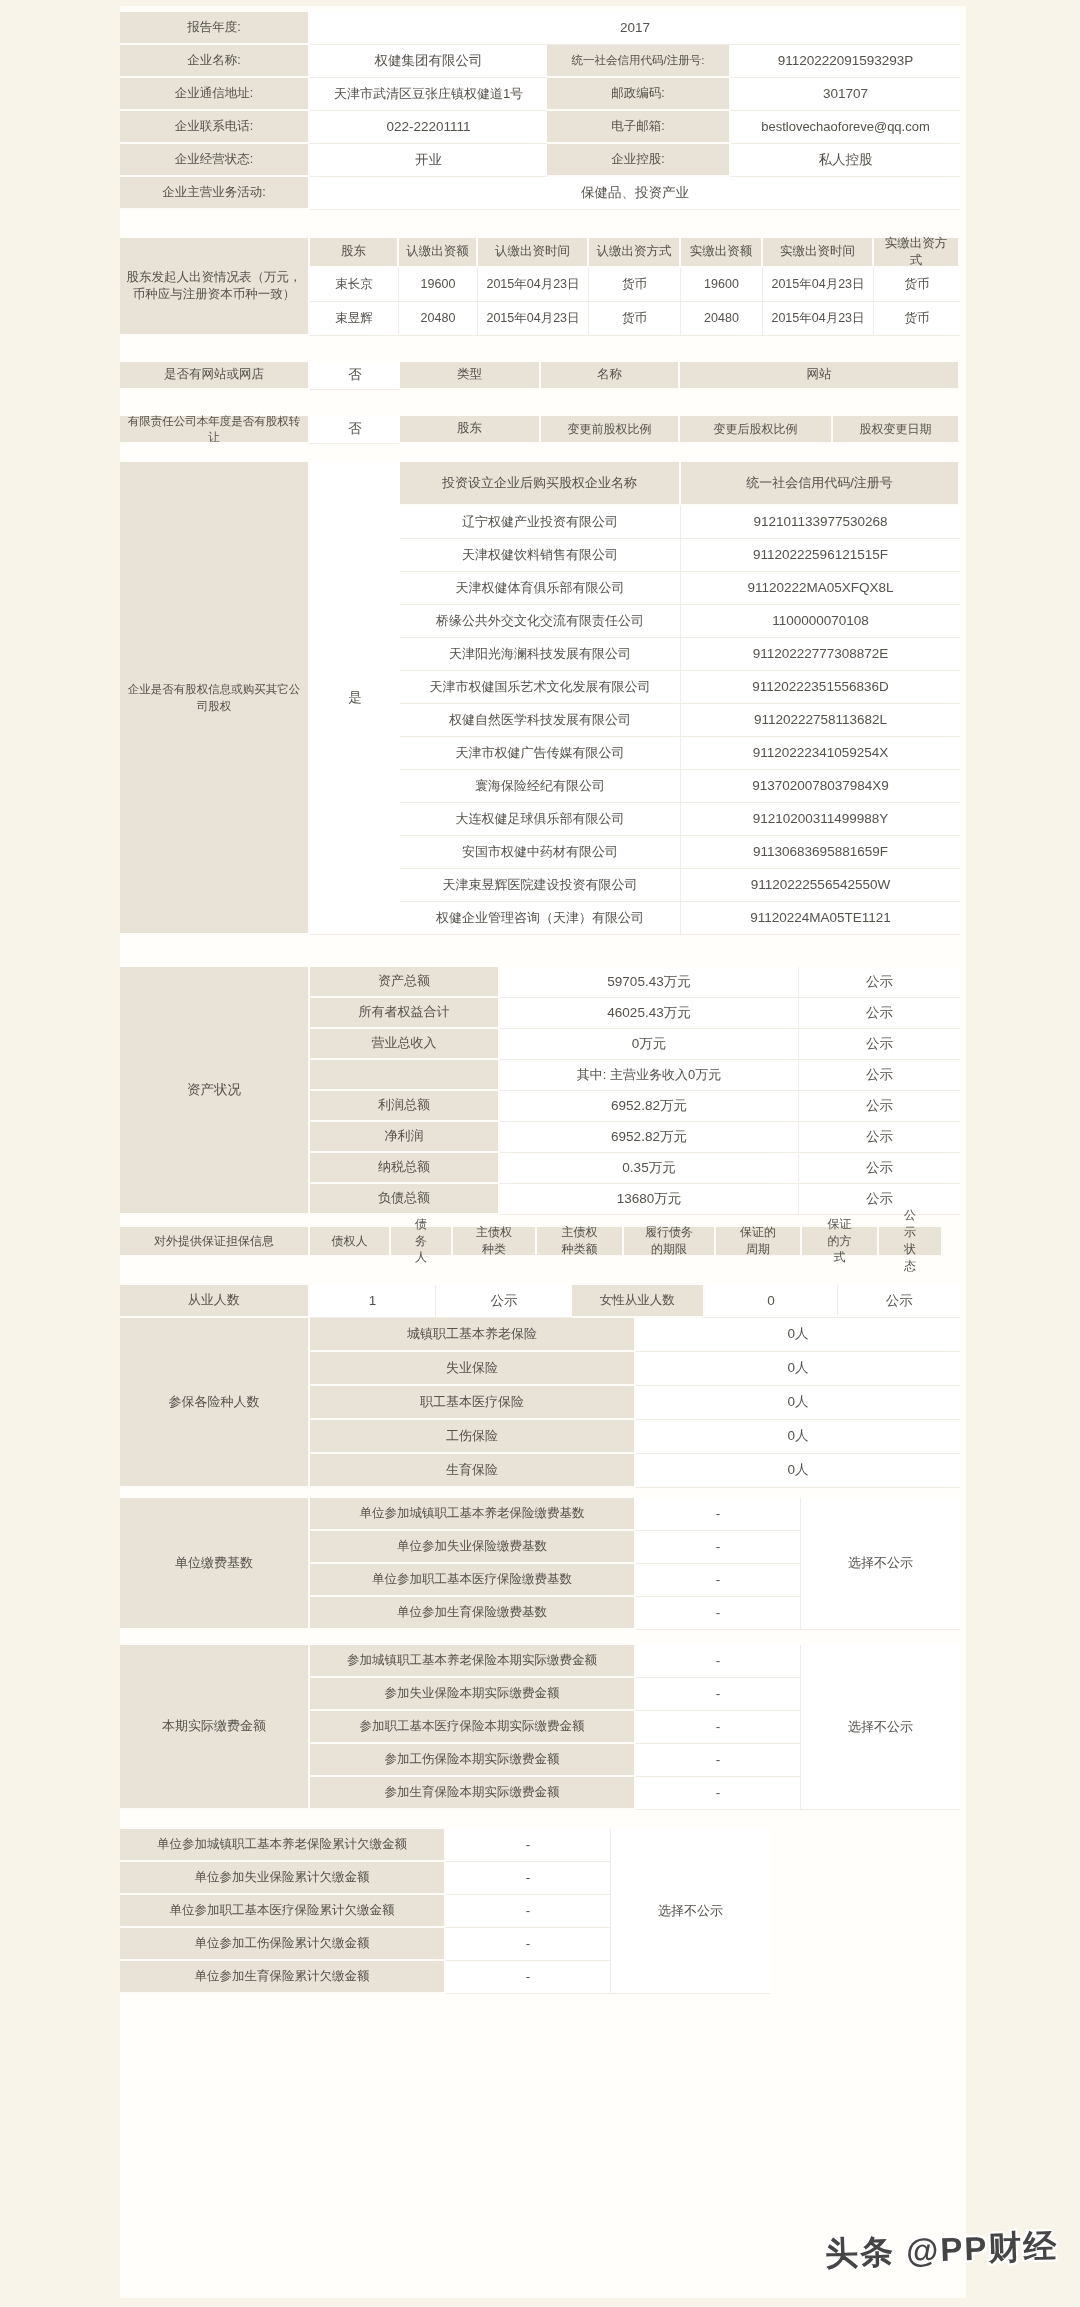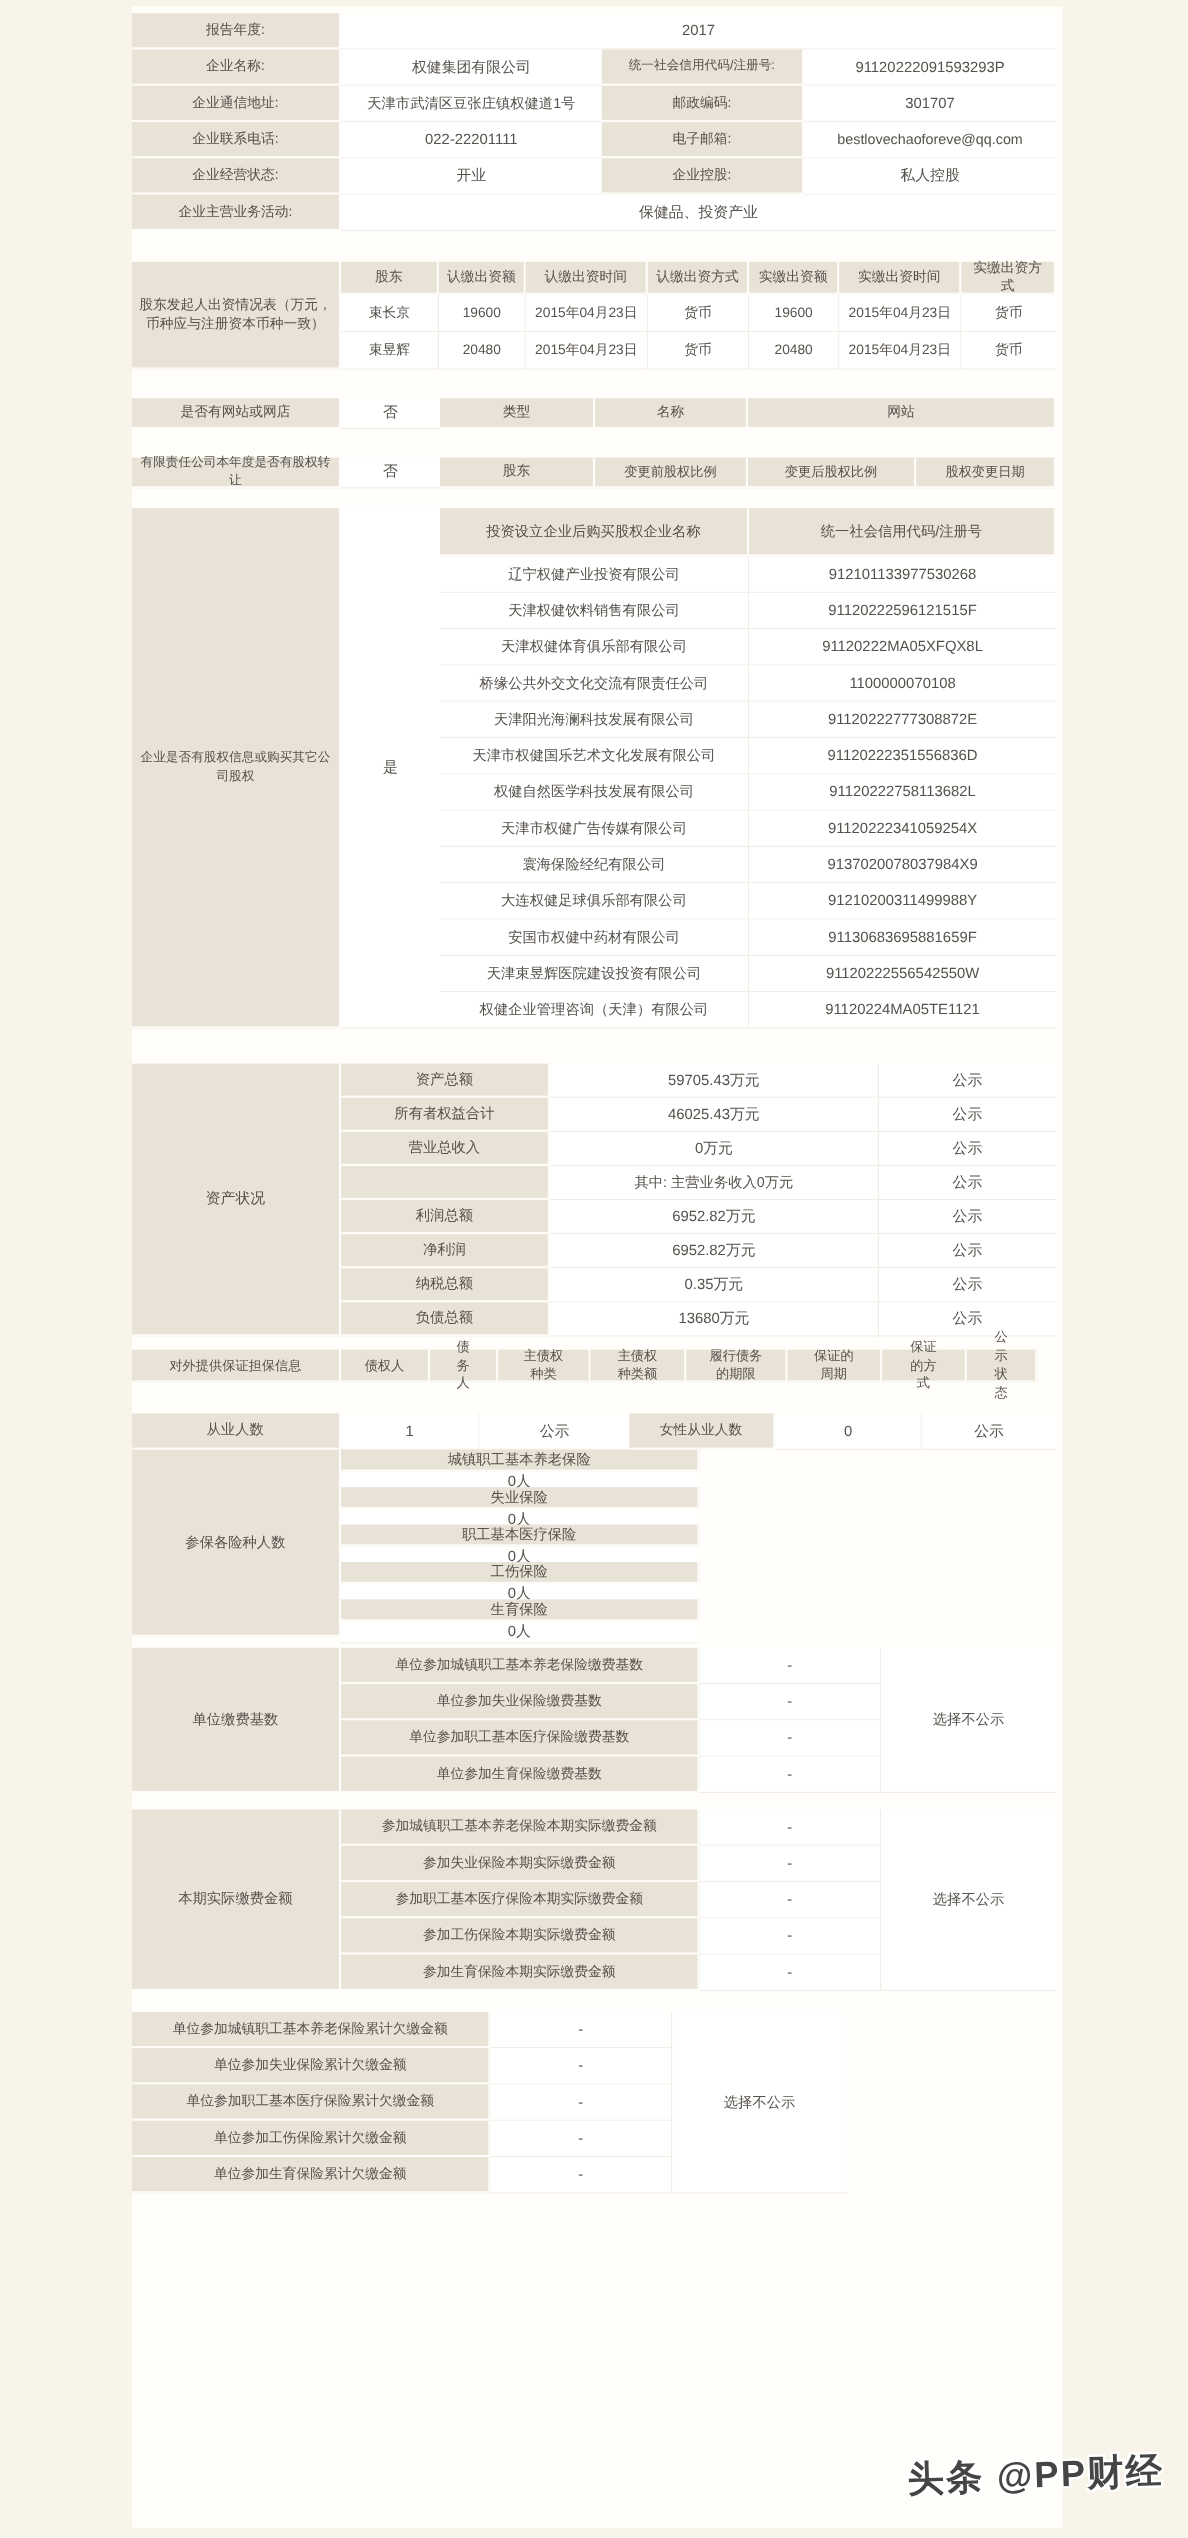--- a/index.html
+++ b/index.html
@@ -23,21 +23,21 @@
   .s2 .hrow{height:30px;}
   .s2 .drow{height:34px;}
   .s2 .c{font-size:12.5px;}
   .s3 .row,.s4 .row{height:28px;}
   .s5 .hrow{height:44px;}
   .s5 .drow{height:33px;}
   .s6 .row{height:31px;}
   .s7 .row{height:30px;}
   .s7 .c{padding:0 20px;font-size:12px;}
   .s8a .row{height:33px;}
-  .s8b .row{height:34px;flex-direction:column;}
+  .s8b .row{height:34px;}
   .s9 .row,.s10 .row,.s11 .row{height:33px;}
   .s12 .row{height:33px;}
   .wm{position:absolute;top:2228px;right:22px;font-size:33px;font-weight:800;letter-spacing:2px;color:#454545;transform:rotate(-2deg);
       text-shadow:-2px -2px 0 #fff,2px -2px 0 #fff,-2px 2px 0 #fff,2px 2px 0 #fff,0 -2px 0 #fff,0 2px 0 #fff,-2px 0 0 #fff,2px 0 0 #fff;}
 </style>
 </head>
 <body>
 
 <div class="page">
   <div class="sheet"></div>

